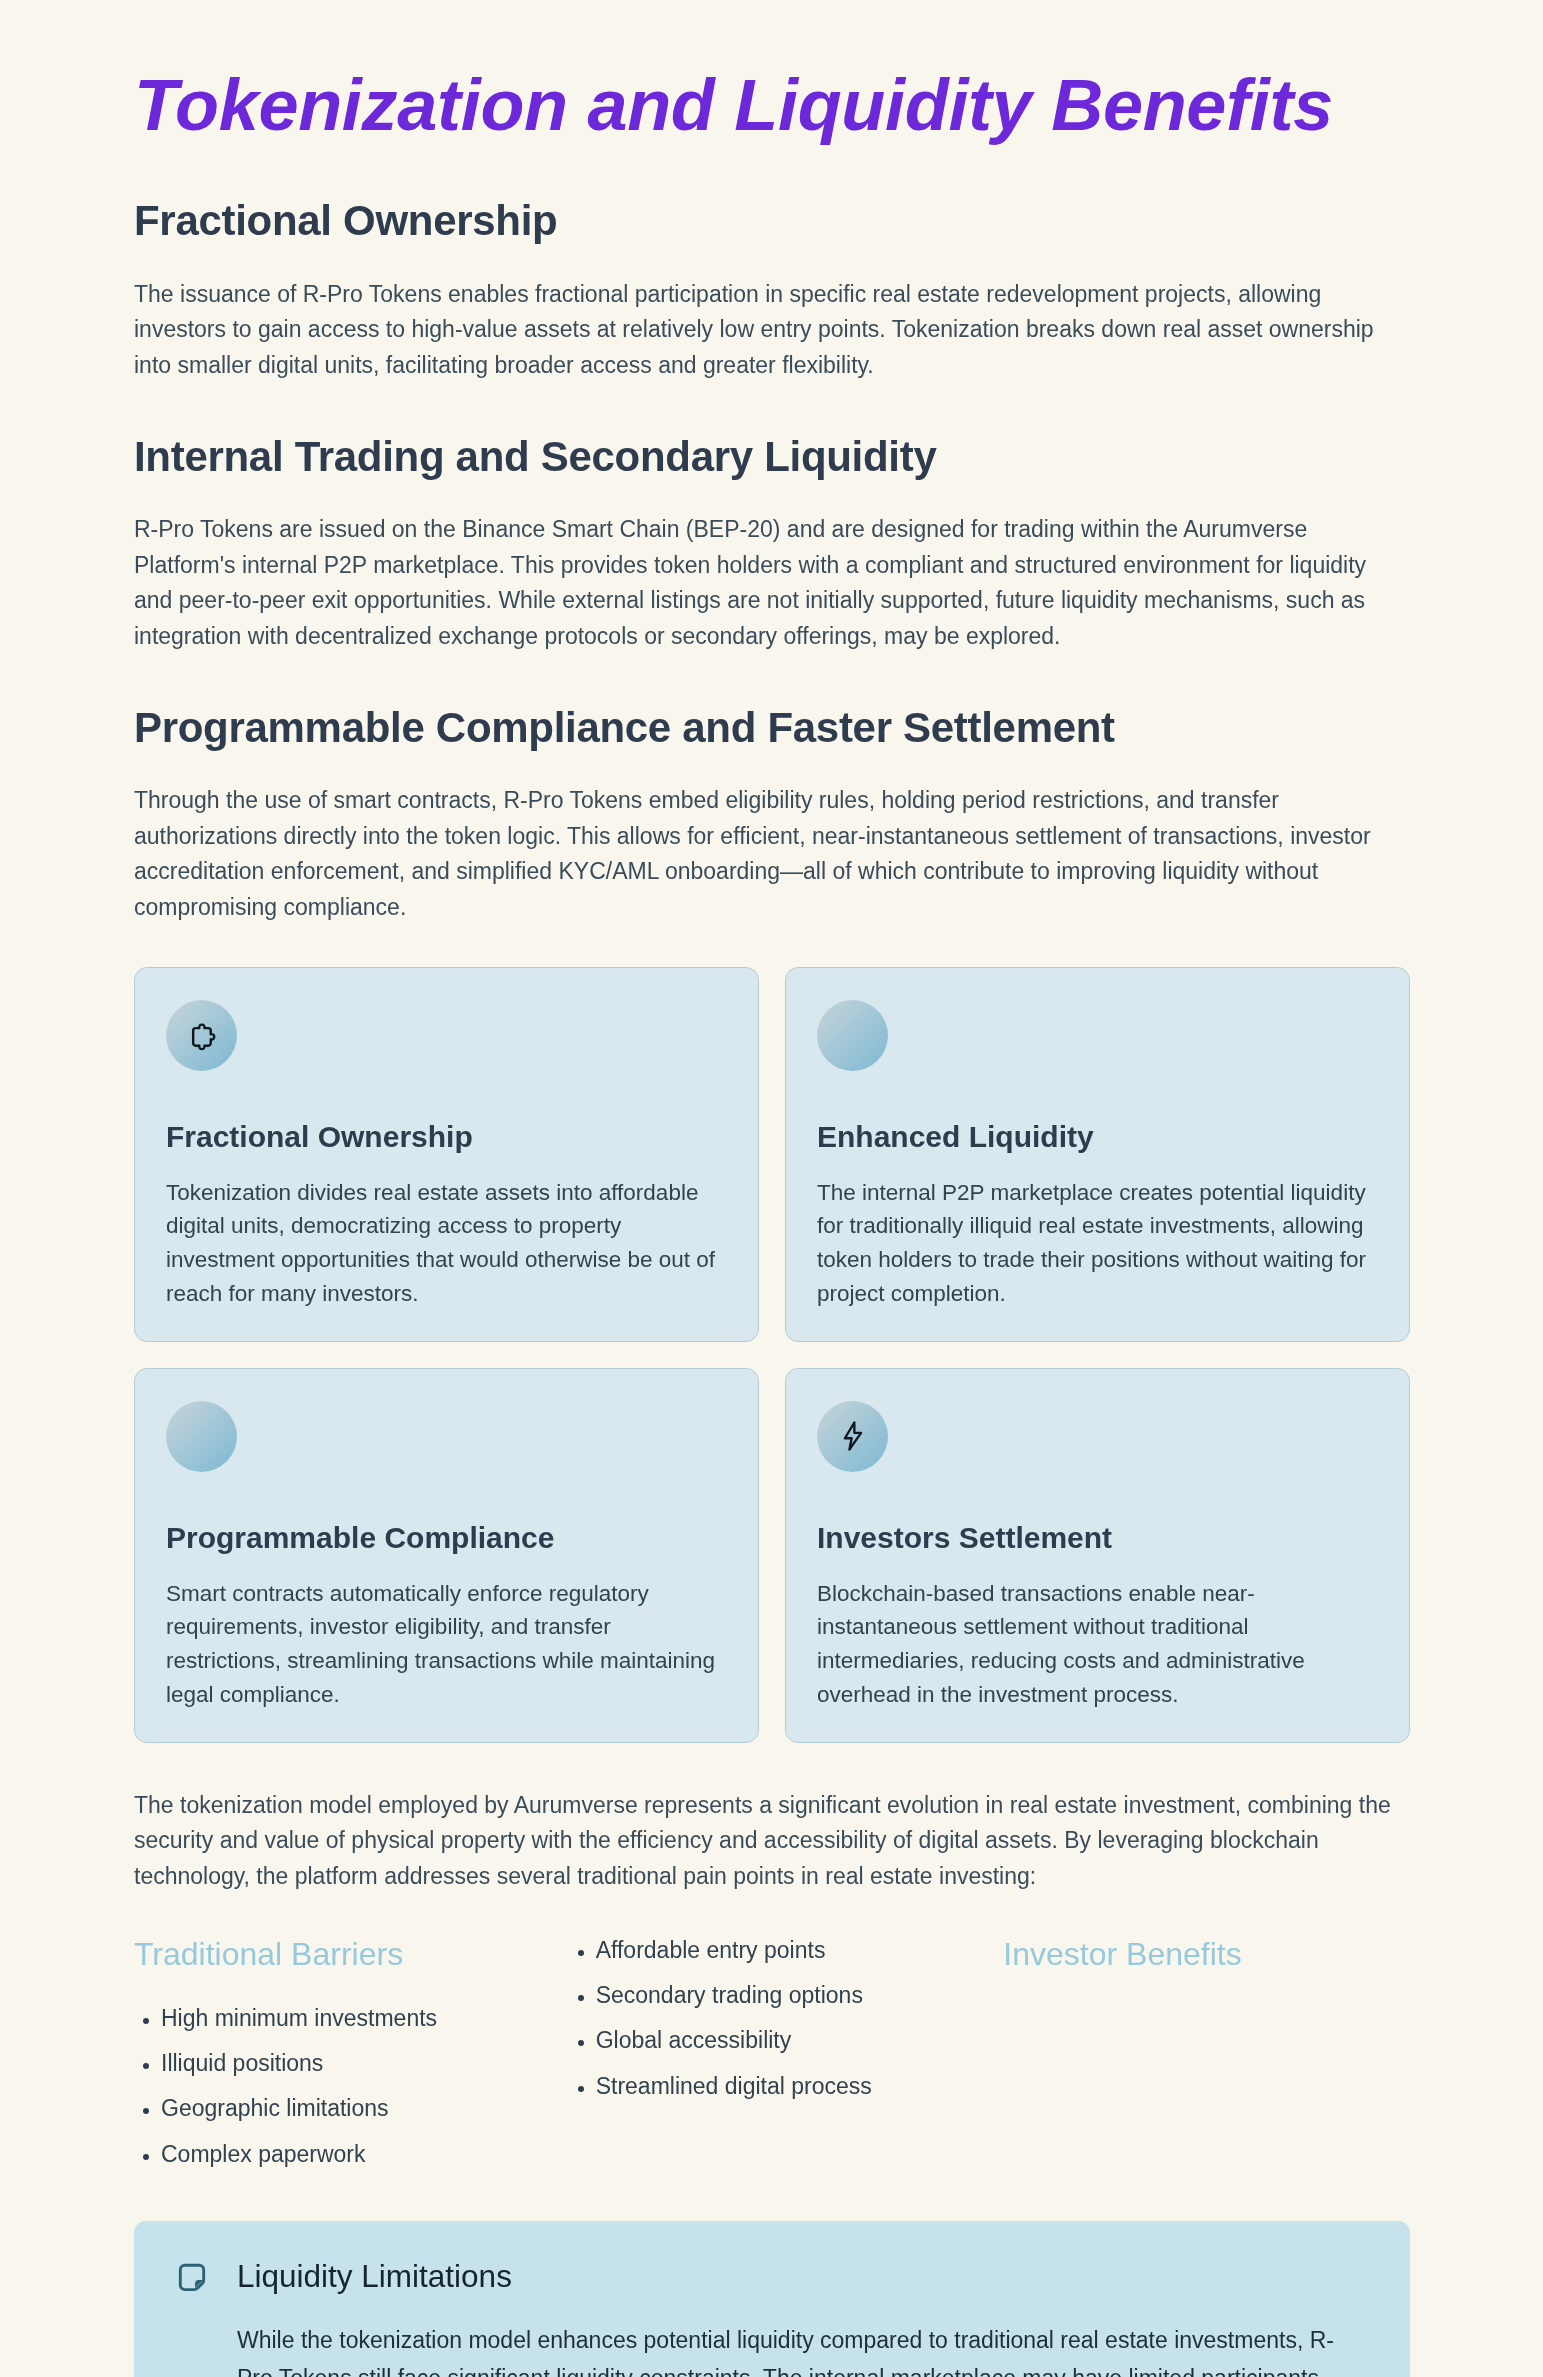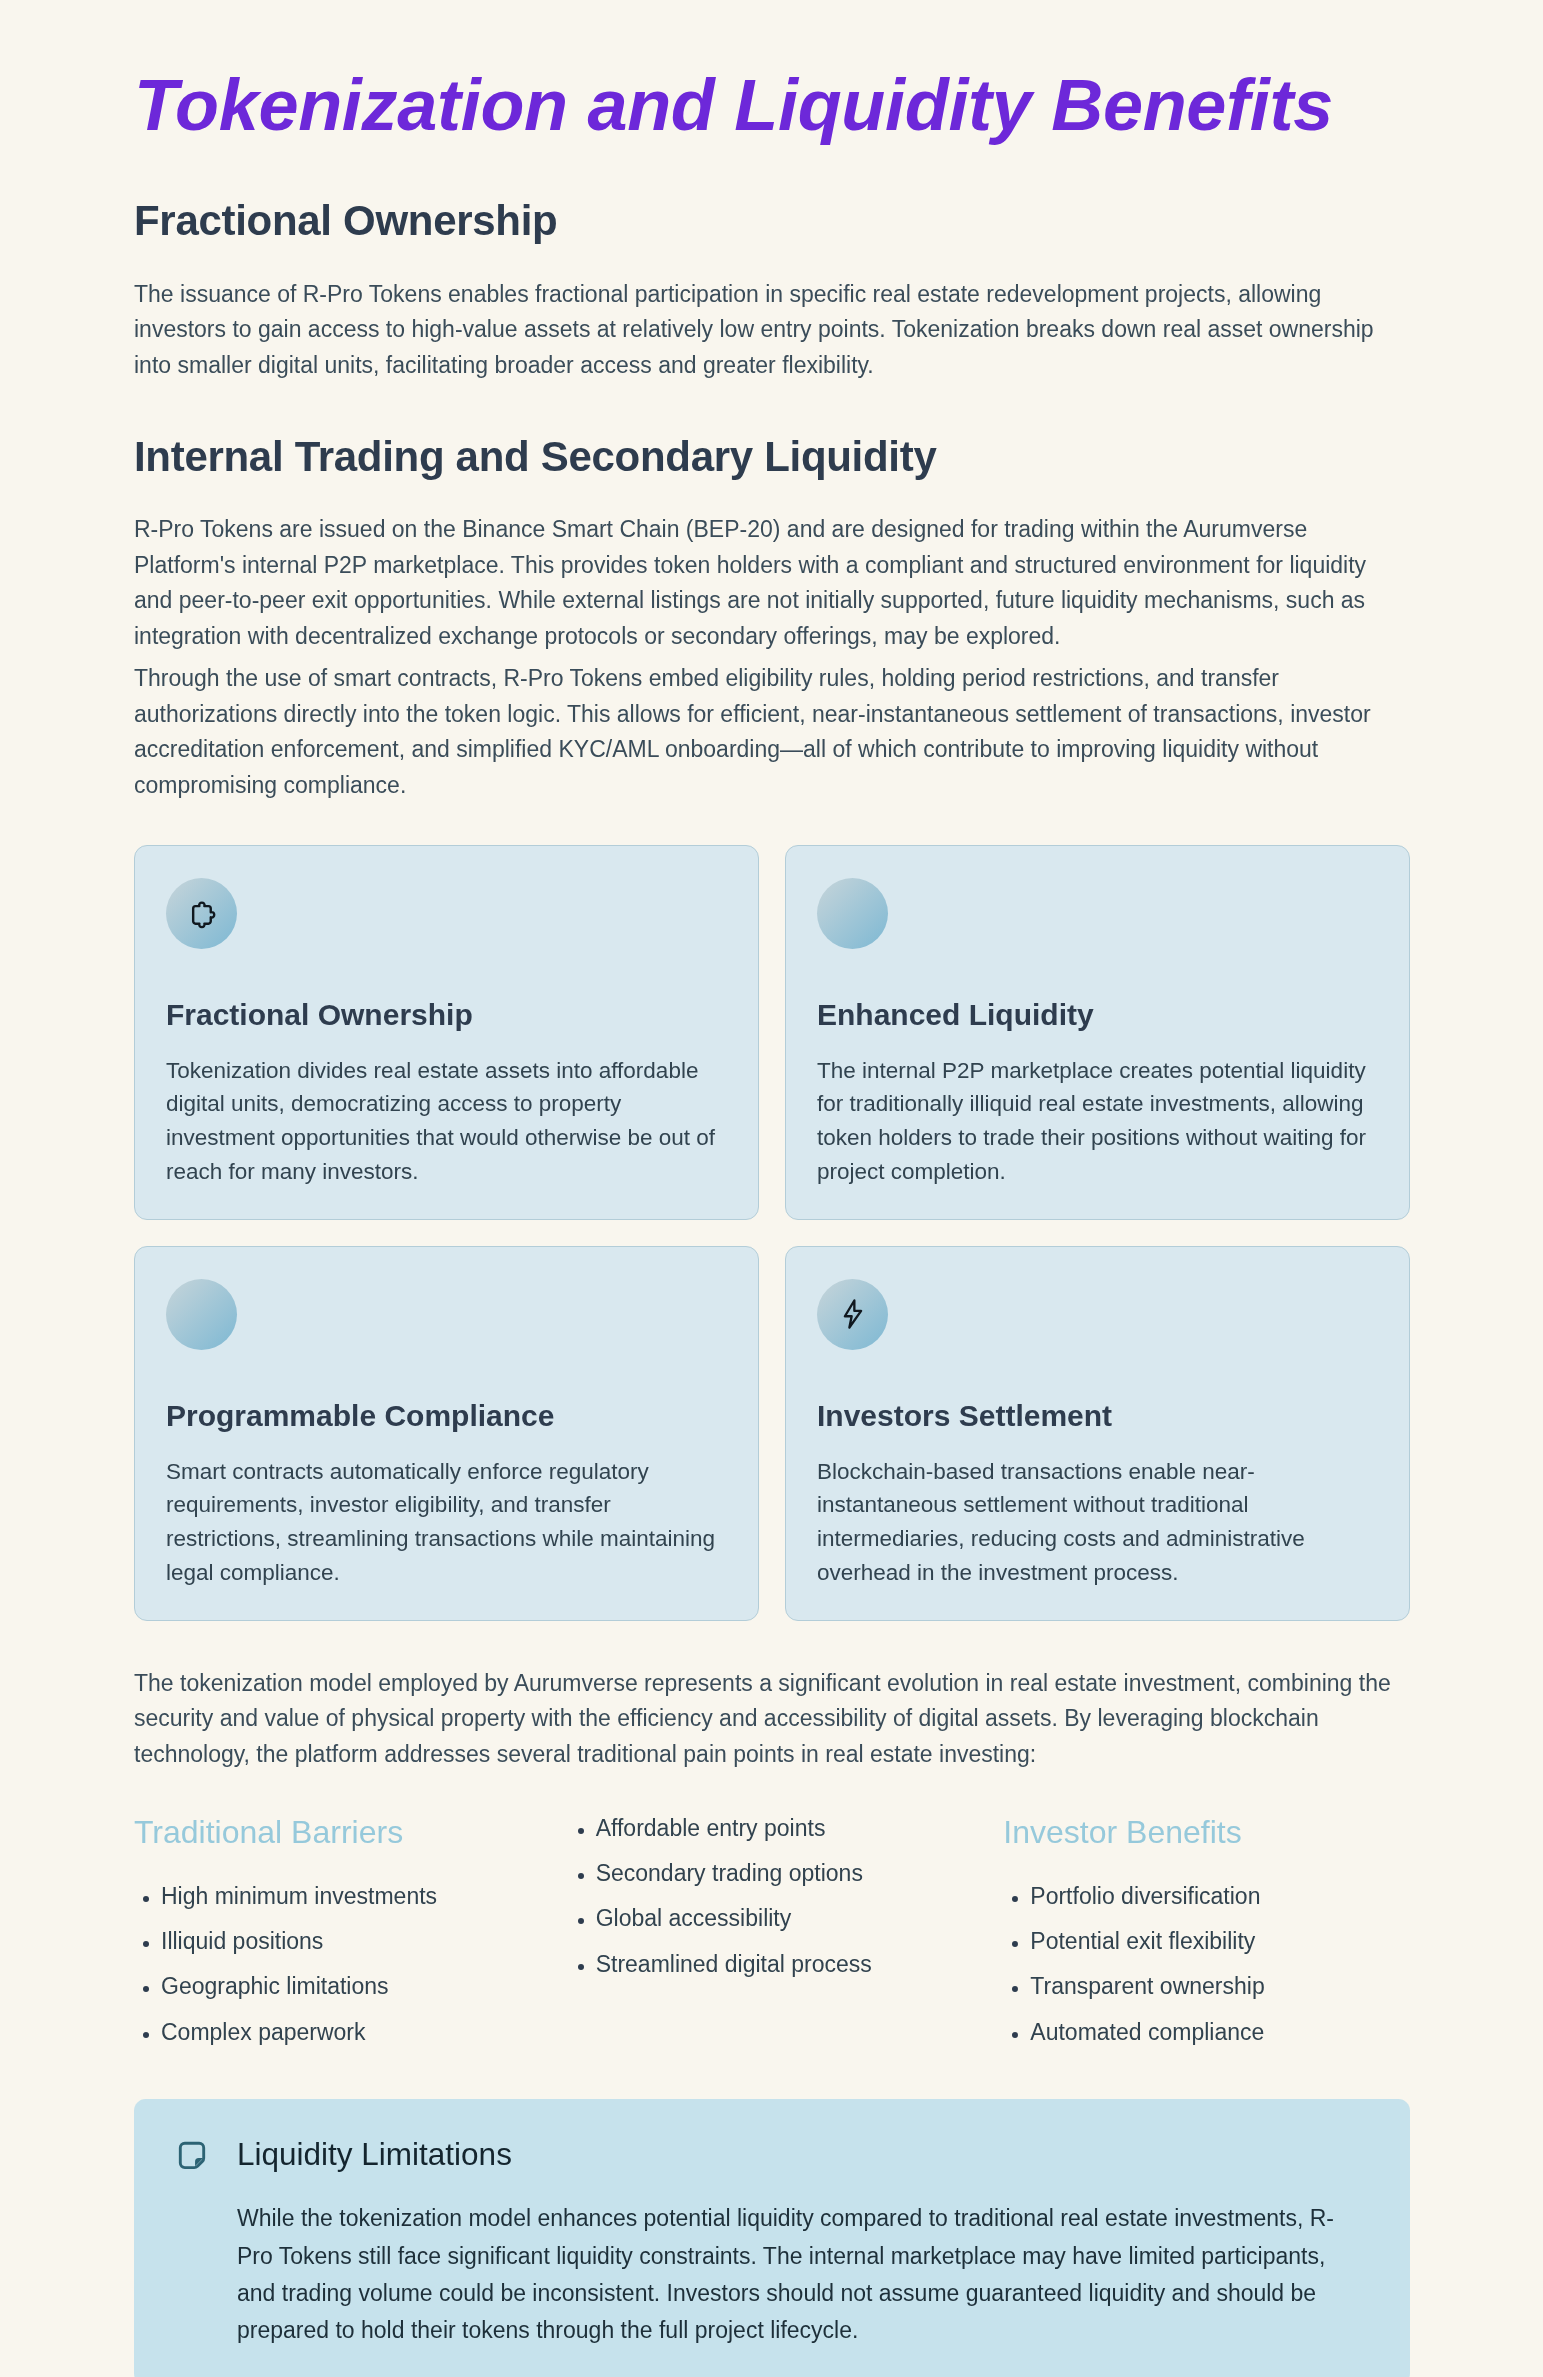--- a/index.html
+++ b/index.html
@@ -147,20 +147,21 @@
     <h2 class="section-heading">Fractional Ownership</h2>
     <p class="body-text">The issuance of R-Pro Tokens enables fractional participation in specific real estate redevelopment projects, allowing investors to gain access to high-value assets at relatively low entry points. Tokenization breaks down real asset ownership into smaller digital units, facilitating broader access and greater flexibility.</p>
   </section>
 
   <section>
     <h2 class="section-heading">Internal Trading and Secondary Liquidity</h2>
     <p class="body-text">R-Pro Tokens are issued on the Binance Smart Chain (BEP-20) and are designed for trading within the Aurumverse Platform's internal P2P marketplace. This provides token holders with a compliant and structured environment for liquidity and peer-to-peer exit opportunities. While external listings are not initially supported, future liquidity mechanisms, such as integration with decentralized exchange protocols or secondary offerings, may be explored.</p>
   </section>
 
   <section>
+    <h2 class="section-heading">Programmable Compliance and Faster Settlement</h2>
     <p class="body-text">Through the use of smart contracts, R-Pro Tokens embed eligibility rules, holding period restrictions, and transfer authorizations directly into the token logic. This allows for efficient, near-instantaneous settlement of transactions, investor accreditation enforcement, and simplified KYC/AML onboarding—all of which contribute to improving liquidity without compromising compliance.</p>
   </section>
 
   <div class="cards">
 
     <div class="card">
       <div class="icon-circle">
         <span>
           <svg width="37" height="37" viewBox="0 0 40 40" fill="none">
             <path d="M11 14.5 a2.5 2.5 0 0 1 2.5 -2.5 h4.2 c -1.6 -5 7 -5 5.4 0 h4.4 a2.5 2.5 0 0 1 2.5 2.5 v4.2 c 5 -1.6 5 7 0 5.4 v4.4 a2.5 2.5 0 0 1 -2.5 2.5 h -4.4 c 1.6 5 -7 5 -5.4 0 h -4.2 a2.5 2.5 0 0 1 -2.5 -2.5 z" stroke="#10181f" stroke-width="2.6" stroke-linejoin="round"></path>
@@ -215,26 +216,20 @@
       <ul>
         <li>Affordable entry points</li>
         <li>Secondary trading options</li>
         <li>Global accessibility</li>
         <li>Streamlined digital process</li>
       </ul>
     </div>
 
     <div class="col">
       <h4>Investor Benefits</h4>
-      <ul>
-        <li>Portfolio diversification</li>
-        <li>Potential exit flexibility</li>
-        <li>Transparent ownership</li>
-        <li>Automated compliance</li>
-      </ul>
     </div>
 
   </div>
 
   <div class="callout">
     <div class="callout-head">
       <span class="callout-icon">
         <svg width="36" height="36" viewBox="0 0 40 40" fill="none">
           <path d="M12 7 h16 a5 5 0 0 1 5 5 v11.5 c0 1.35 -0.55 2.65 -1.5 3.6 l-5.4 5.4 c-0.95 0.95 -2.25 1.5 -3.6 1.5 H12 a5 5 0 0 1 -5 -5 V12 a5 5 0 0 1 5 -5 z" stroke="#2c6374" stroke-width="3.2" stroke-linejoin="round"></path>
           <path d="M32.4 23.4 l-9 9 v-4.9 a4.1 4.1 0 0 1 4.1 -4.1 z" fill="#2c6374"></path>

